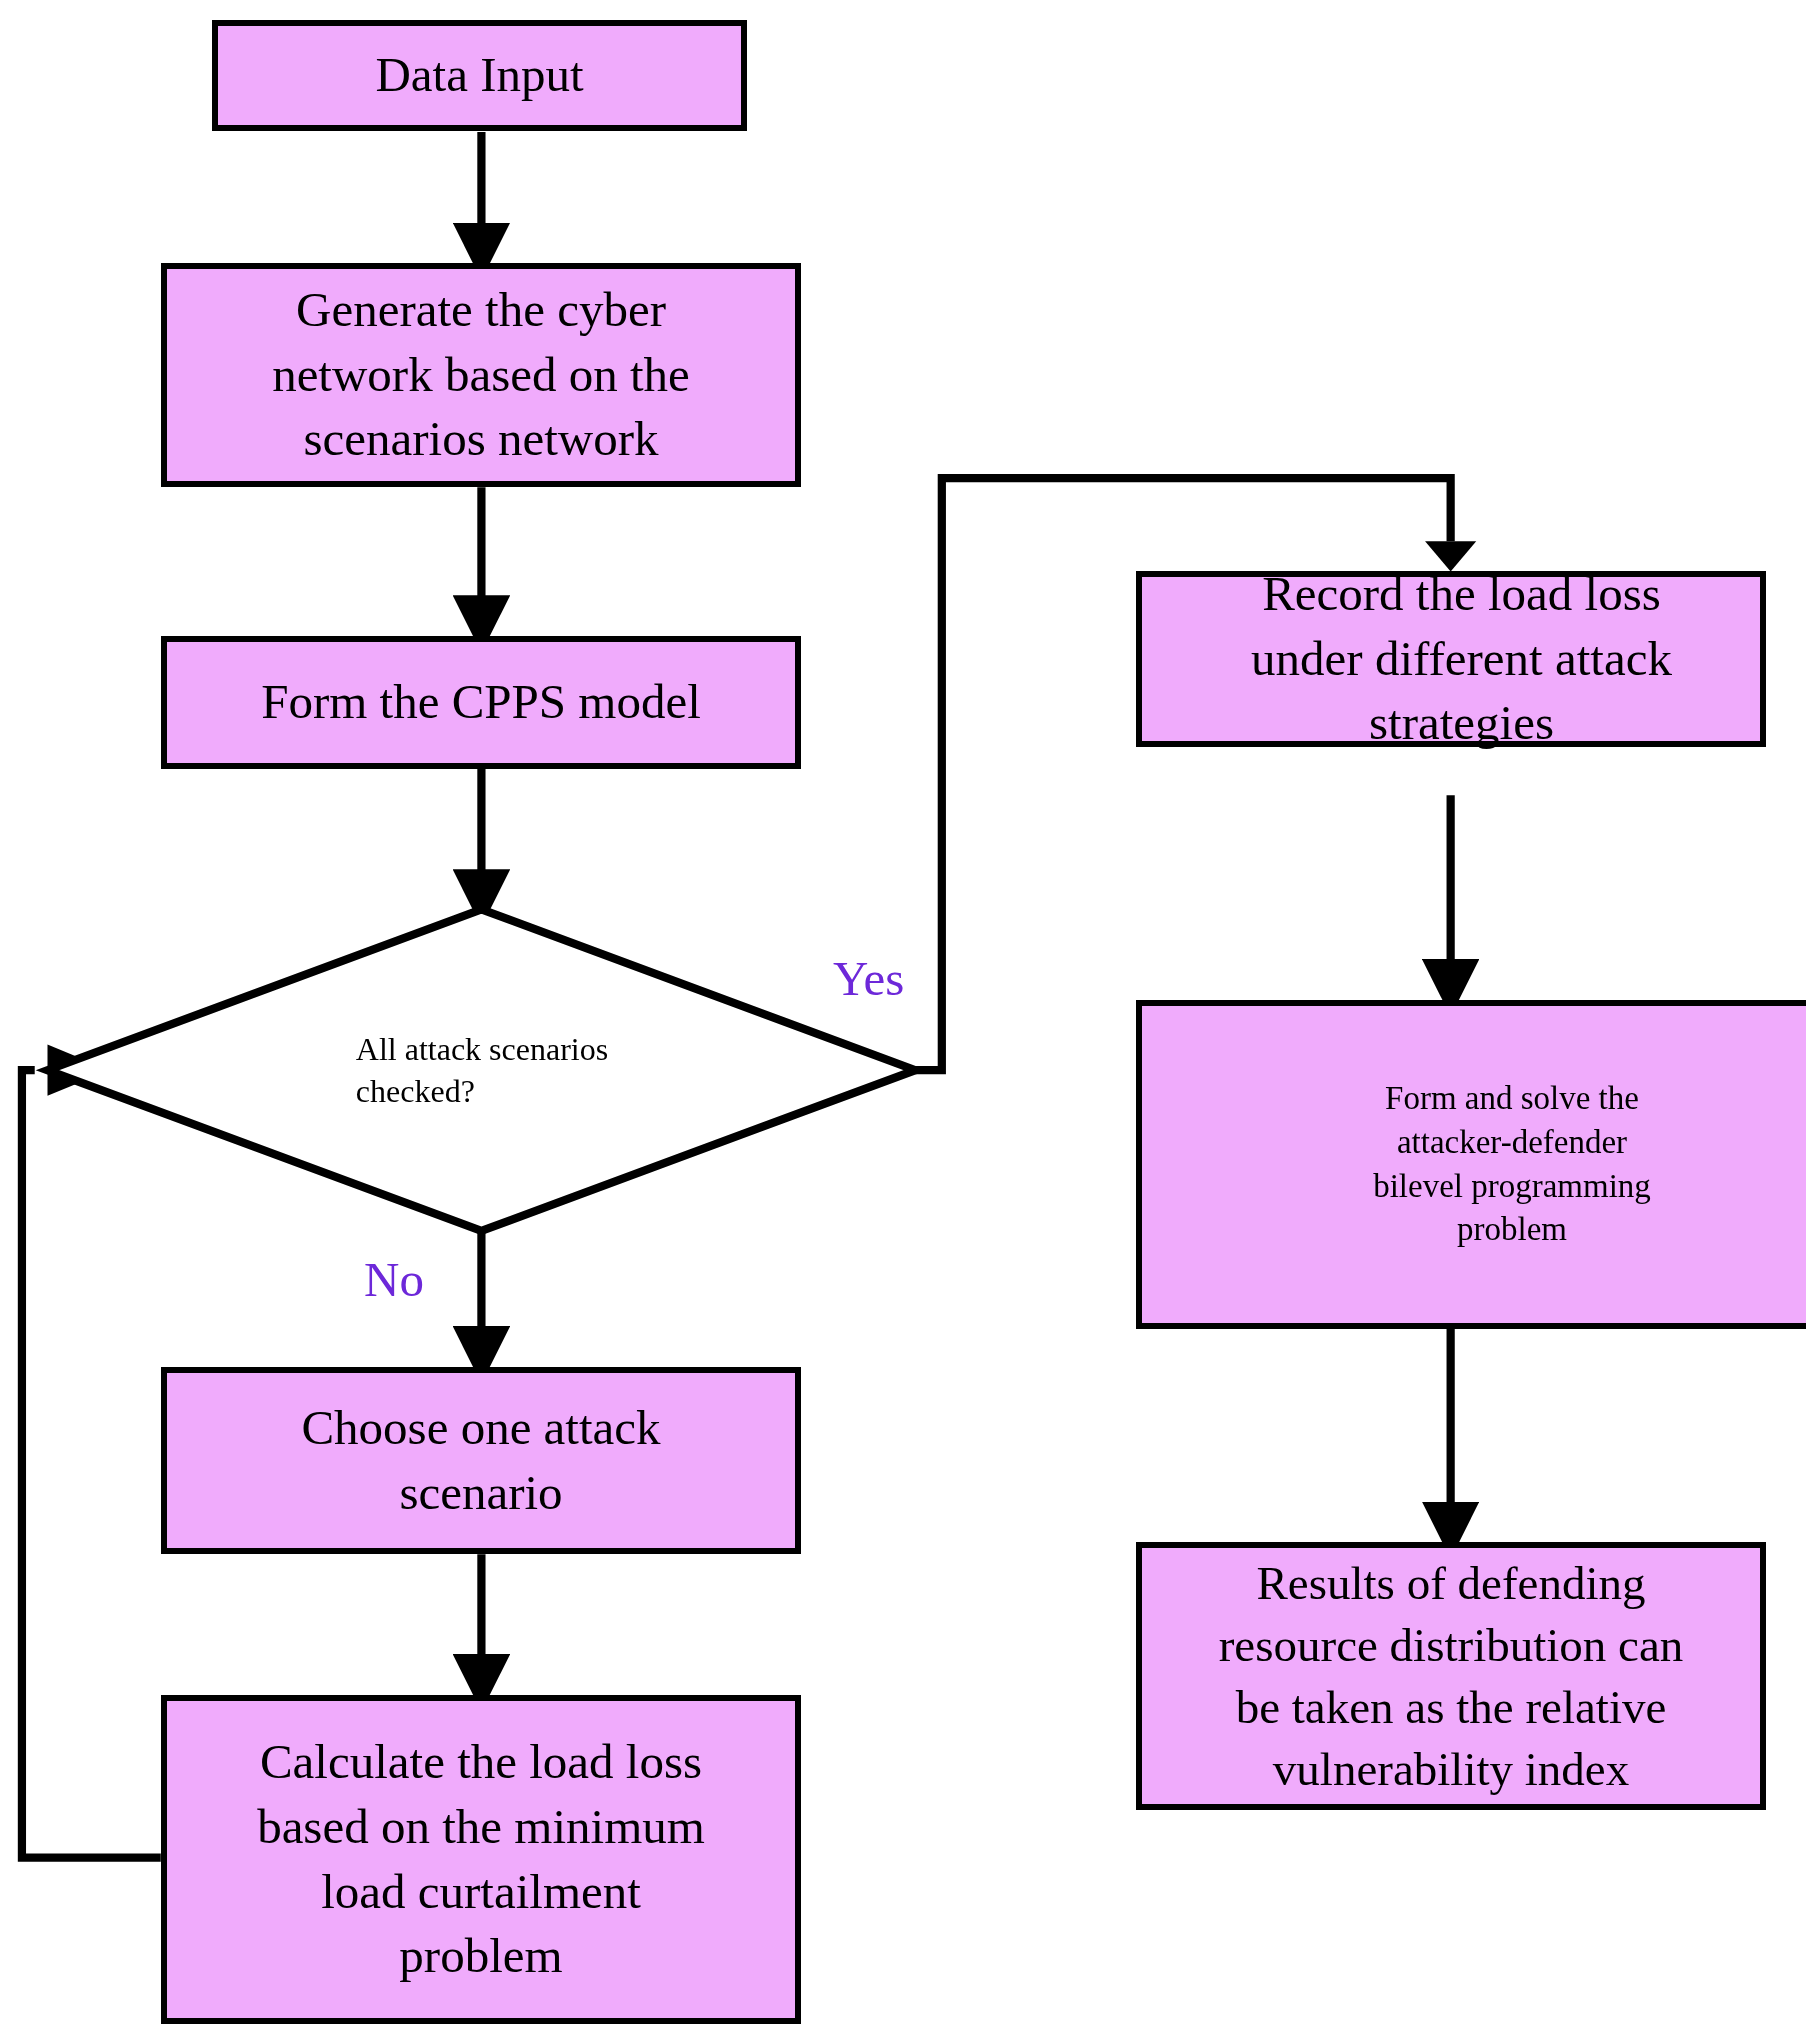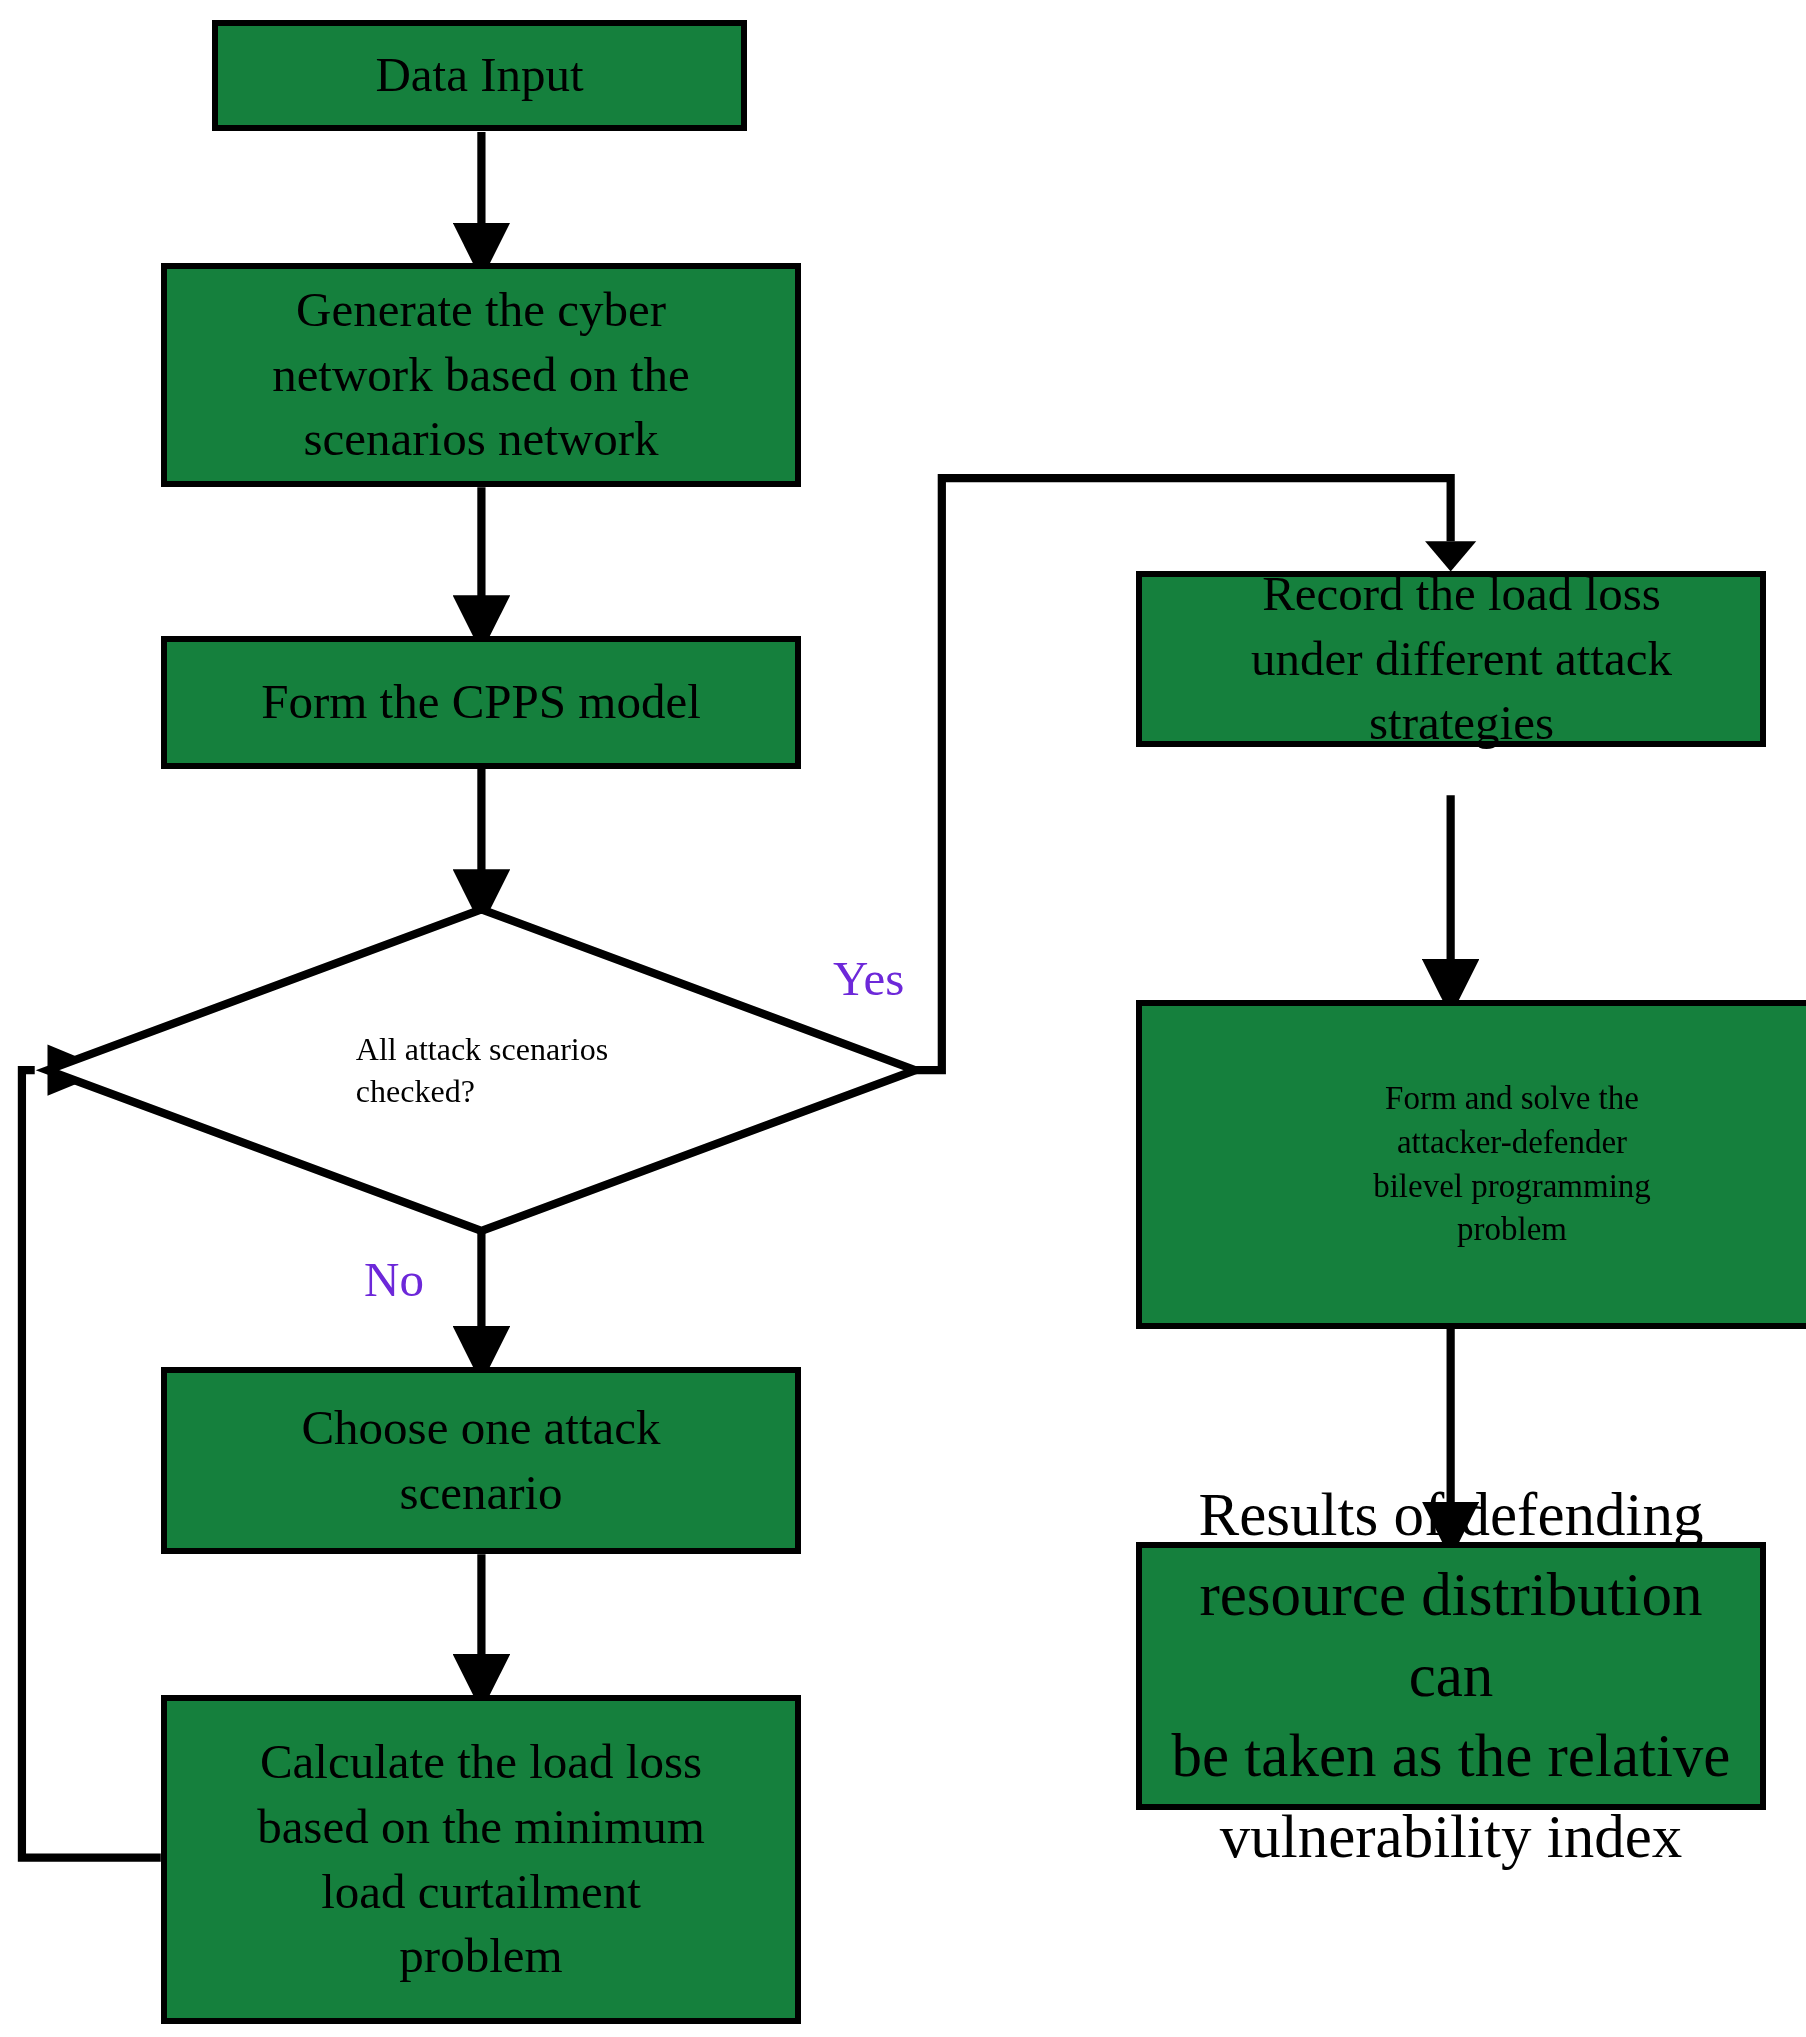--- a/index.html
+++ b/index.html
@@ -20,21 +20,21 @@
     left: 0;
     top: 0;
     width: 1806px;
     height: 2038px;
     pointer-events: none;
   }
   .node {
     position: absolute;
     box-sizing: border-box;
     border: 6.4px solid #000000;
-    background: #15803d;
+    background: #f0abfc;
     display: flex;
     align-items: center;
     justify-content: flex-end;
     text-align: center;
     color: #000000;
     line-height: 1.32;
     padding: 3.7px 11px;
   }
   .node .txt {
     display: block;
@@ -143,21 +143,21 @@
 strategies</span>
   </div>
 
   <div class="node" style="left:1136px; top:1000px; width:752px; height:329px; font-size:33px;">
     <span class="txt">Form and solve the
 attacker-defender
 bilevel programming
 problem</span>
   </div>
 
-  <div class="node" style="left:1136px; top:1542px; width:630px; height:268px; font-size:61px;">
+  <div class="node" style="left:1136px; top:1542px; width:630px; height:268px; font-size:47px;">
     <span class="txt">Results of defending
 resource distribution can
 be taken as the relative
 vulnerability index</span>
   </div>
 
   <div class="edge-label" style="left:833px; top:954px; font-size:49px;">Yes</div>
 
   <div class="edge-label" style="left:364px; top:1255px; font-size:49px;">No</div>
 

